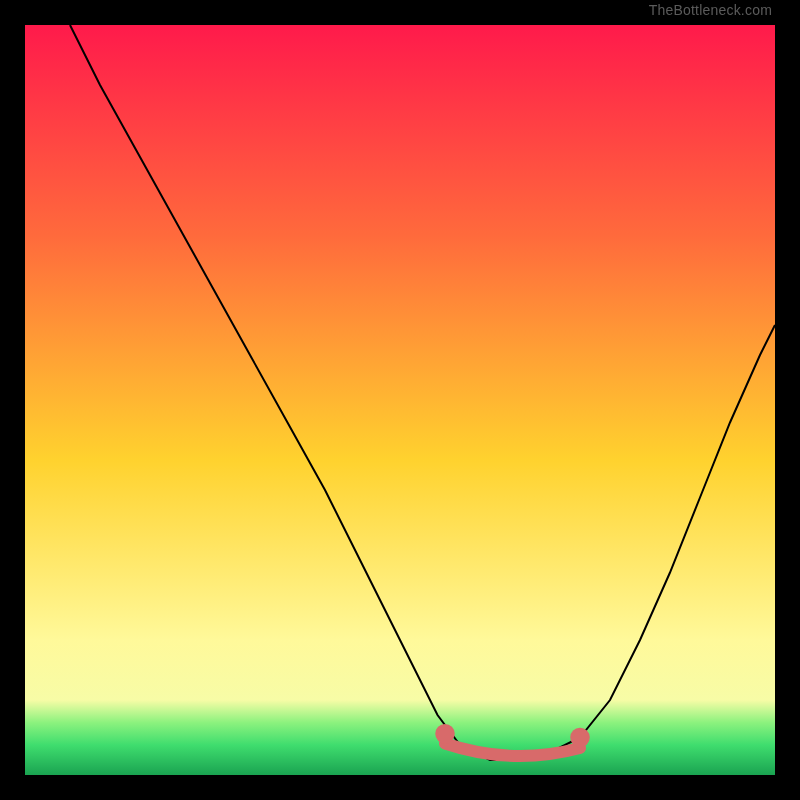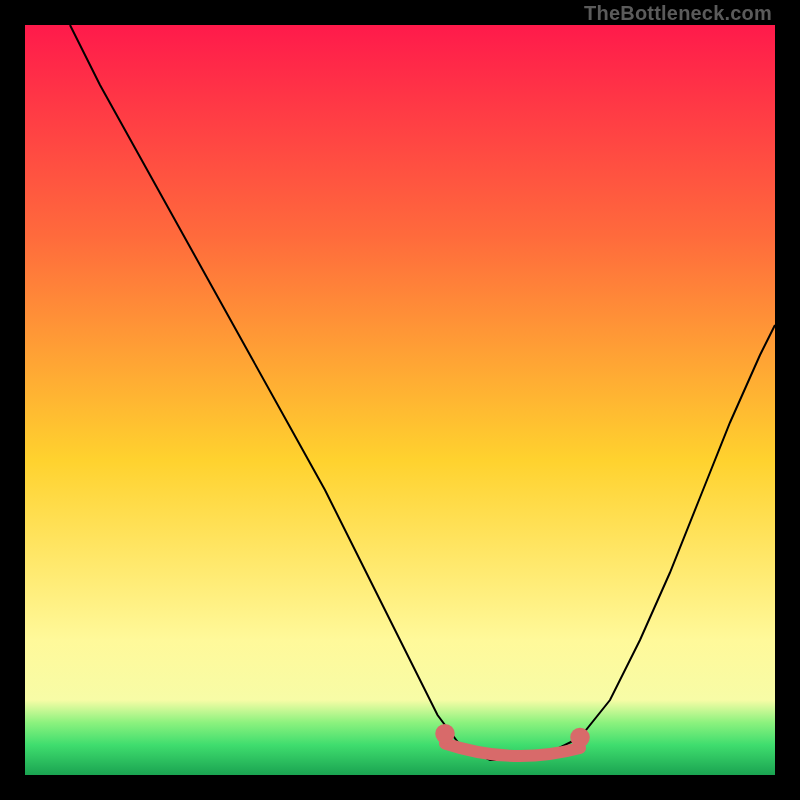--- a/index.html
+++ b/index.html
@@ -30,22 +30,22 @@
   }
   .curves {
     position: absolute;
     inset: 0;
   }
   .watermark {
     position: absolute;
     top: 2px;
     right: 28px;
     font-family: Arial, Helvetica, sans-serif;
-    font-size: 20px;
-    font-weight: 700;
+    font-size: 14px;
+    font-weight: 400;
     color: #5b5b5b;
     letter-spacing: 0.2px;
   }
 </style>
 </head>
 <body>
 
 <div class="frame">
   <div class="plot-area">
     <svg class="gradient-bg" viewBox="0 0 750 750" preserveAspectRatio="none" width="750" height="750">

